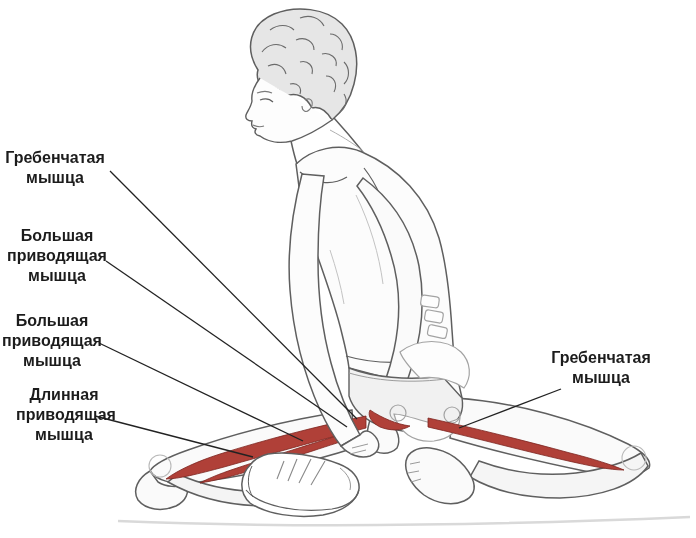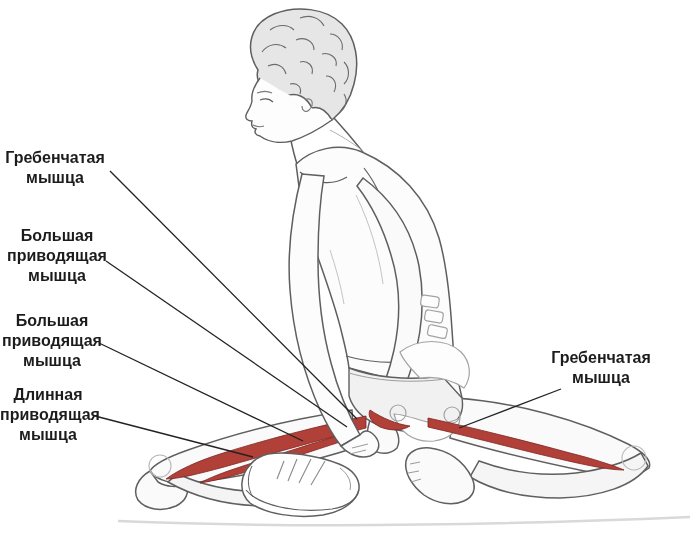--- a/index.html
+++ b/index.html
@@ -16,21 +16,21 @@
     font-size:16px;
     font-weight:700;
     line-height:1.24;
     text-align:center;
     color:#1c1c1c;
     white-space:pre-line;
   }
   .lbl-pectineus-left{left:5px;top:148px;width:100px;}
   .lbl-adductor-brevis{left:7px;top:226px;width:100px;}
   .lbl-adductor-magnus{left:2px;top:311px;width:100px;}
-  .lbl-adductor-longus{left:0px;top:385px;width:96px;}
+  .lbl-adductor-longus{left:16px;top:385px;width:96px;}
   .lbl-pectineus-right{left:549px;top:348px;width:104px;}
 </style>
 </head>
 <body>
 
 <div class="stage">
 
   <svg class="art" width="696" height="538" viewBox="0 0 696 538" xmlns="http://www.w3.org/2000/svg">
 
     <path d="M 118,521 Q 360,531 690,517" stroke="#d9d9d9" stroke-width="2.5" fill="none"></path>

